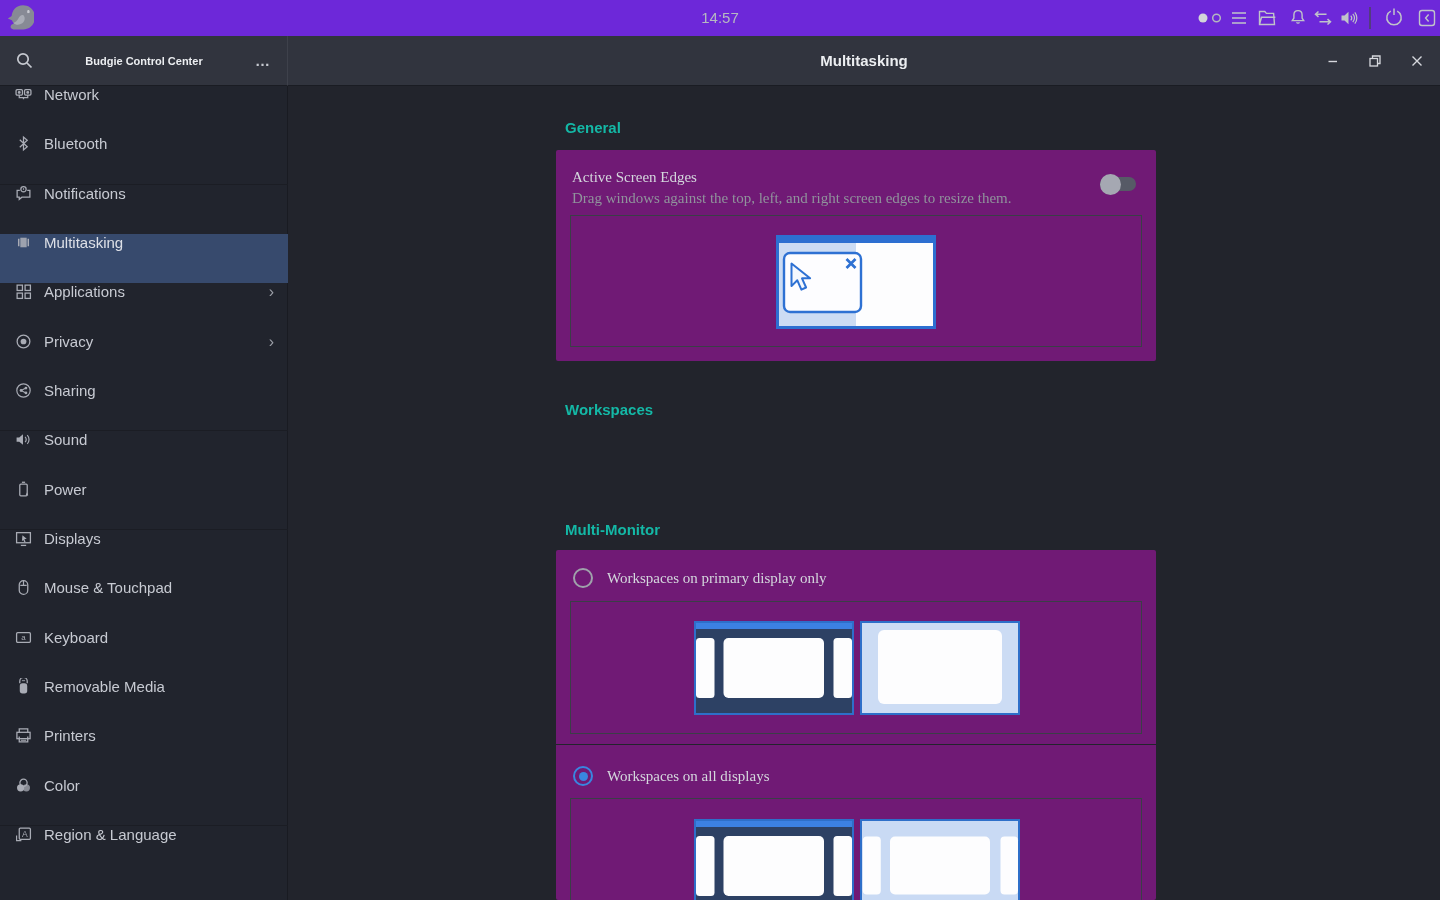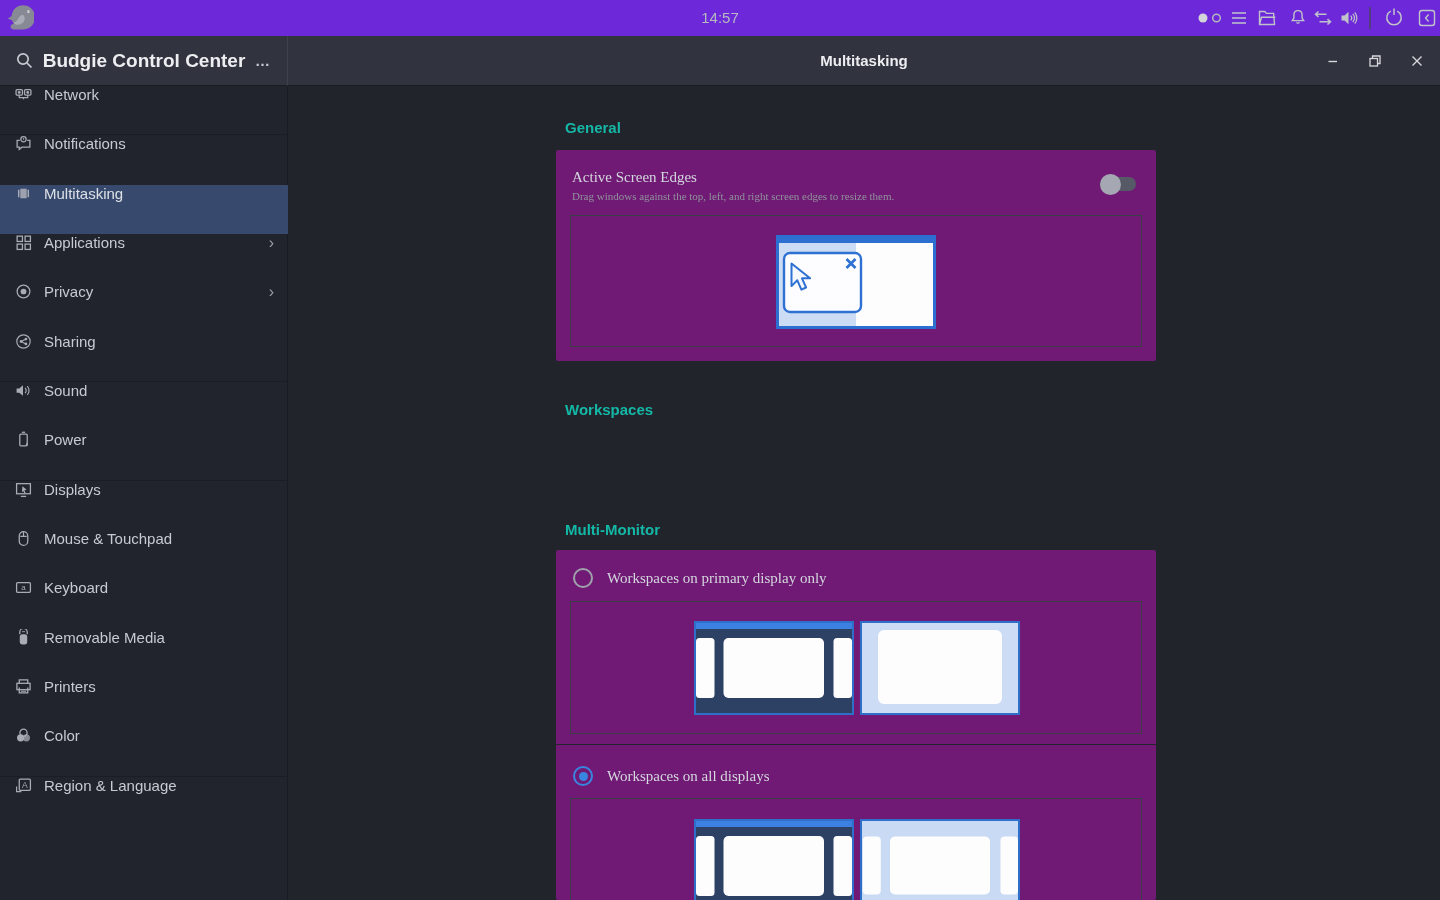--- a/index.html
+++ b/index.html
@@ -6,38 +6,38 @@
 html,body { width:1440px; height:900px; overflow:hidden; }
 body { font-family:"Liberation Sans", sans-serif; background:#22242c; position:relative; }
 
 
 .panel { position:absolute; top:0; left:0; width:1440px; height:36px; background:#6d28d9; z-index:10; }
 .clock { position:absolute; top:0; left:0; width:1440px; height:36px; line-height:36px; text-align:center; color:#b6b9c1; font-size:15px; }
 
 
 .sidebar { position:absolute; top:36px; left:0; width:288px; height:864px; background:#21242d; border-right:1px solid #191b22; }
 .side-header { position:absolute; top:0; left:0; width:288px; height:50px; background:#31343e; border-bottom:1px solid #1a1c23; border-right:1px solid #3e414b; display:flex; align-items:center; }
-.side-title { flex:1; text-align:center; color:#eceef1; font-weight:bold; font-size:19px; }
+.side-title { flex:1; text-align:center; color:#eceef1; font-weight:bold; font-size:11px; }
 .side-list { position:absolute; top:50px; left:0; width:288px; bottom:0; overflow:hidden; }
 .srow { height:49.35px; display:flex; color:#c7cad2; font-size:15px; position:relative; }
 .srow .sic { width:17px; height:17px; margin-left:15px; margin-right:12px; flex:0 0 auto; color:#a9acb5; }
 .srow.sel { background:#374a6d; color:#dde0e7; }
 .ssep { height:1px; background:#1b1d24; margin-top:-1px; position:relative; z-index:2; }
 .chev { position:absolute; right:14px; color:#9a9da6; font-size:16px; }
 
 .main { position:absolute; top:36px; left:288px; width:1152px; height:864px; background:#22242c; }
 .main-header { position:absolute; top:0; left:0; width:1152px; height:50px; background:#31343e; border-bottom:1px solid #1a1c23; }
 .main-title { width:100%; height:50px; line-height:50px; text-align:center; color:#eceef1; font-weight:bold; font-size:15px; }
 .winbtns { position:absolute; right:0; top:0; height:50px; display:flex; align-items:center; gap:28px; padding-right:16px; color:#d6d8dd; }
 
 .content { position:absolute; top:50px; left:0; width:1152px; height:814px; }
 .sechead { position:absolute; left:277px; color:#14b8a6; font-weight:bold; font-size:15px; }
 .card { position:absolute; left:268px; width:600px; background:#701a75; border-radius:2px;font-family:Liberation Serif, serif; }
 .rowtitle { color:#d4d7dd; font-size:15px; }
-.rowsub { color:#90939c; font-size:11px; }
+.rowsub { color:#90939c; font-size:15px; }
 .illus { position:absolute; border:1px solid #3b3e47; }
 </style>
 </head>
 <body>
 
 <div class="panel">
   <div class="clock">14:57</div>
   <svg style="position:absolute;left:4px;top:2px" width="30" height="30" viewBox="0 0 30 30">
     <path d="M19 3.2 C26 3.2 31 8.5 31 15.2 C31 22 26 27.4 19.5 27.4 L10 27.4 C7.8 27.6 6.3 26.3 6.6 24.4 C6.9 22.9 8.4 22.1 10.2 21.6 C8.6 20.2 7.6 18 7.6 15.4 C7.6 8.5 12 3.2 19 3.2 Z" fill="#878a95"></path>
     <path d="M8.2 13.8 L3.8 16.4 L8.4 18.4 Z" fill="#878a95"></path>
@@ -74,20 +74,23 @@
   <div class="side-list">
     <div class="srow"><svg class="sic" viewBox="0 0 16 16">
           <g fill="none" stroke="currentColor" stroke-width="1.2">
             <rect x="1" y="3.5" width="6" height="5" rx="1"></rect>
             <rect x="9" y="3.5" width="6" height="5" rx="1"></rect>
             <path d="M4 8.5 V11 H12 V8.5 M8 11 V12.5"></path>
             <circle cx="4" cy="6" r="0.8" fill="currentColor"></circle>
             <circle cx="12" cy="6" r="0.8" fill="currentColor"></circle>
           </g>
         </svg>Network</div>
+    <div class="srow"><svg class="sic" viewBox="0 0 16 16">
+          <path d="M4.5 4.5 L11.5 11 L8 14 V2 L11.5 5 L4.5 11.5" fill="none" stroke="currentColor" stroke-width="1.2"></path>
+        </svg>Bluetooth</div>
     <div class="ssep"></div>
     <div class="srow"><svg class="sic" viewBox="0 0 16 16">
           <g fill="none" stroke="currentColor" stroke-width="1.2">
             <path d="M4.5 5 H2 V11.5 H4 V13.5 L6.5 11.5 H14 V5 H11.5"></path>
             <path d="M8 1.5 a2.5 2.5 0 0 1 0 5 a2.5 2.5 0 0 1 0 -5"></path>
           </g>
           <path d="M8 3 V4.5 M8 5.6 V6" stroke="currentColor" stroke-width="1.1"></path>
         </svg>Notifications</div>
     <div class="srow sel"><svg class="sic" viewBox="0 0 16 16">
           <rect x="5" y="3.5" width="6" height="9" fill="currentColor" opacity="0.9"></rect>

